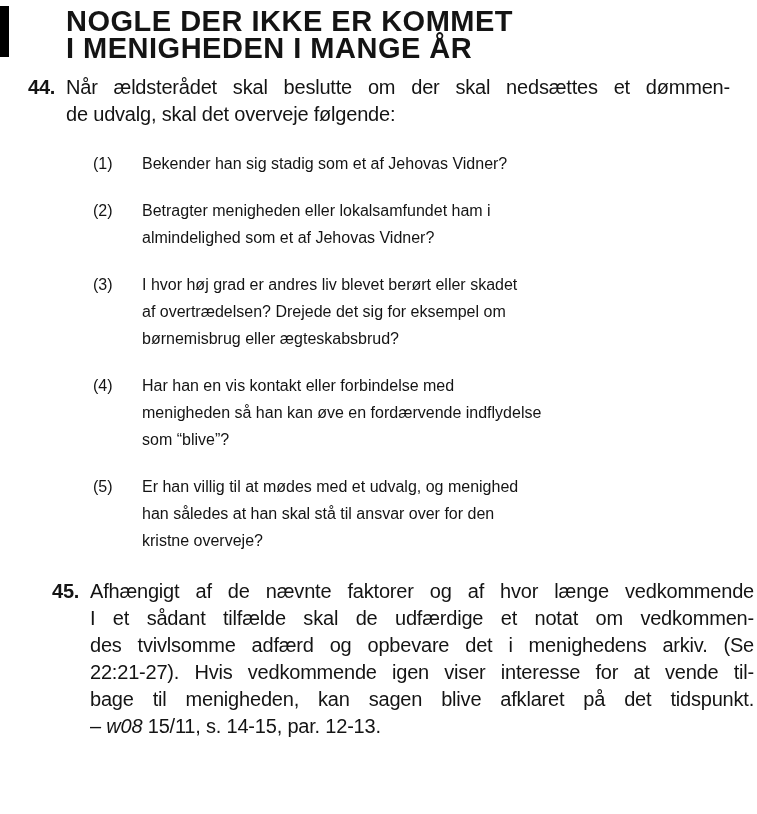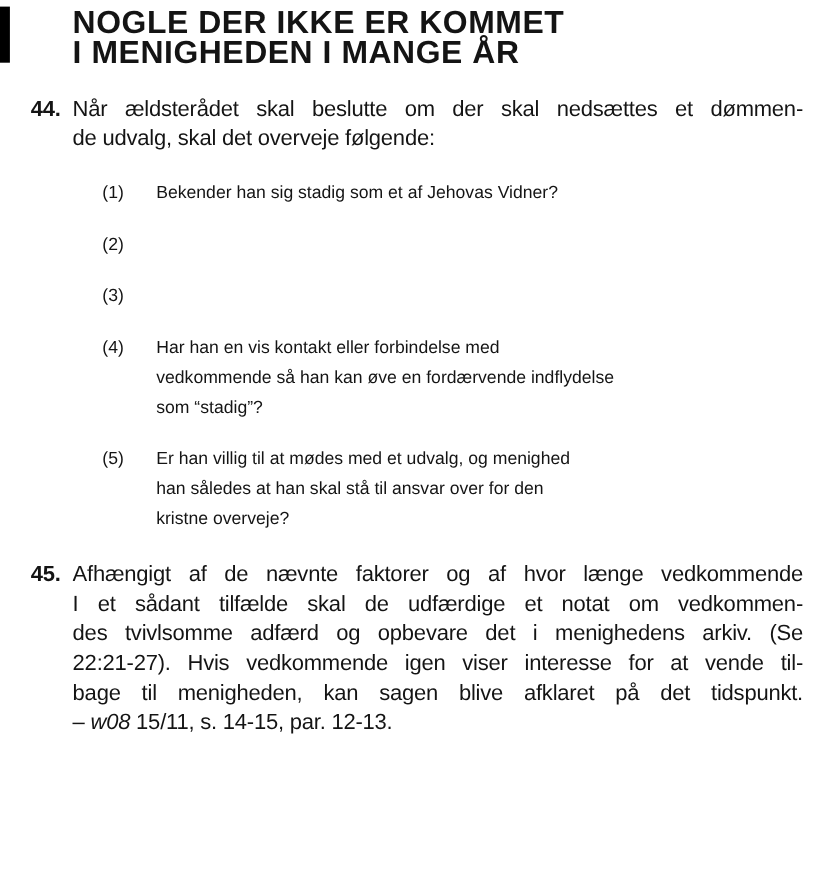--- a/index.html
+++ b/index.html
@@ -25,22 +25,22 @@
     font-size: 29px;
     line-height: 31px;
     letter-spacing: 0.5px;
   }
   .para {
     display: flex;
     align-items: flex-start;
     font-size: 20px;
     letter-spacing: -0.2px;
   }
-  .p44 { margin-top: 24px; }
-  .p45 { margin-top: 24px; }
+  .p44 { margin-top: 12px; }
+  .p45 { margin-top: 24px; padding-left: 24px; }
   .pnum {
     flex: none;
     margin-left: 28px;
     width: 38px;
     font-weight: 700;
     line-height: 27px;
   }
   .pbody {
     flex: none;
     width: 664px;
@@ -97,34 +97,43 @@
       <div class="pnum" style="width:38px;margin-left:28px;visibility:hidden"></div>
       <div class="imarker">(1)</div>
       <div class="itext">
           <div class="line">Bekender han sig stadig som et af Jehovas Vidner?</div>
         </div>
     </div>
 
     <div class="item">
       <div class="pnum" style="width:38px;margin-left:28px;visibility:hidden"></div>
       <div class="imarker">(2)</div>
+      <div class="itext">
+          <div class="line">Betragter menigheden eller lokalsamfundet ham i</div>
+          <div class="line">almindelighed som et af Jehovas Vidner?</div>
+        </div>
     </div>
 
     <div class="item">
       <div class="pnum" style="width:38px;margin-left:28px;visibility:hidden"></div>
       <div class="imarker">(3)</div>
+      <div class="itext">
+          <div class="line">I hvor høj grad er andres liv blevet berørt eller skadet</div>
+          <div class="line">af overtrædelsen? Drejede det sig for eksempel om</div>
+          <div class="line">børnemisbrug eller ægteskabsbrud?</div>
+        </div>
     </div>
 
     <div class="item">
       <div class="pnum" style="width:38px;margin-left:28px;visibility:hidden"></div>
       <div class="imarker">(4)</div>
       <div class="itext">
           <div class="line">Har han en vis kontakt eller forbindelse med</div>
-          <div class="line">vedkommende så han kan øve en fordærvende indflydelse</div>
-          <div class="line">som “stadig”?</div>
+          <div class="line">menigheden så han kan øve en fordærvende indflydelse</div>
+          <div class="line">som “blive”?</div>
         </div>
     </div>
 
     <div class="item">
       <div class="pnum" style="width:38px;margin-left:28px;visibility:hidden"></div>
       <div class="imarker">(5)</div>
       <div class="itext">
           <div class="line">Er han villig til at mødes med et udvalg, og menighed</div>
           <div class="line">han således at han skal stå til ansvar over for den</div>
           <div class="line">kristne overveje?</div>

